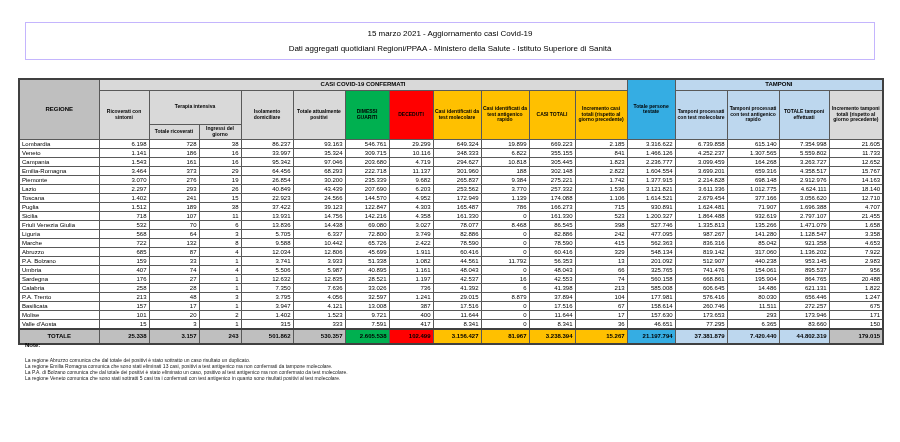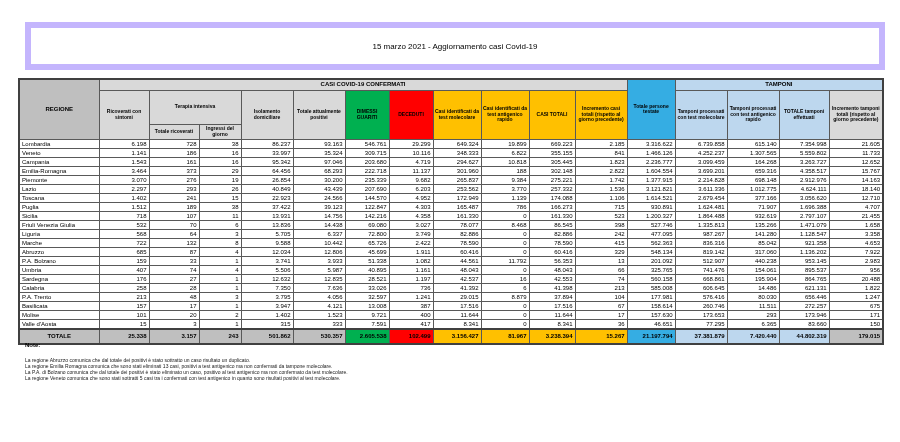--- a/index.html
+++ b/index.html
@@ -4,21 +4,21 @@
 <style>
   html, body { margin:0; padding:0; }
   body {
     width:900px; height:442px;
     background:#ffffff; color:#000;
     font-family:"Liberation Sans", sans-serif;
     position:relative; overflow:hidden;
   }
   .title-box {
     position:absolute; left:25px; top:22px; width:848px; height:36px;
-    border:6px solid #c4b5fd; background:#fff;
+    border:1px solid #c4b5fd; background:#fff;
     display:flex; flex-direction:column; justify-content:space-evenly;
     text-align:center;
   }
   .title-line { font-size:8px; line-height:9px; }
 
   table.covid {
     position:absolute; left:18px; top:78px;
     width:864px; border-collapse:collapse; table-layout:fixed;
     border:2px solid #404040;
   }
@@ -58,20 +58,21 @@
     position:absolute; left:25px; top:342px; width:850px;
   }
   .notes-label { font-size:6px; font-weight:bold; margin-bottom:9px; }
   .note-line { font-size:5px; line-height:6px; color:#1a1a1a; }
 </style>
 </head>
 <body>
 
 <div class="title-box">
   <div class="title-line">15 marzo 2021 - Aggiornamento casi Covid-19</div>
+  <div class="title-line">Dati aggregati quotidiani Regioni/PPAA - Ministero della Salute - Istituto Superiore di Sanità</div>
 </div>
 
 <table class="covid">
   <colgroup>
     <col style="width:80px">
       <col style="width:50px">
       <col style="width:50px">
       <col style="width:42px">
     <col style="width:52px">
       <col style="width:52px">

